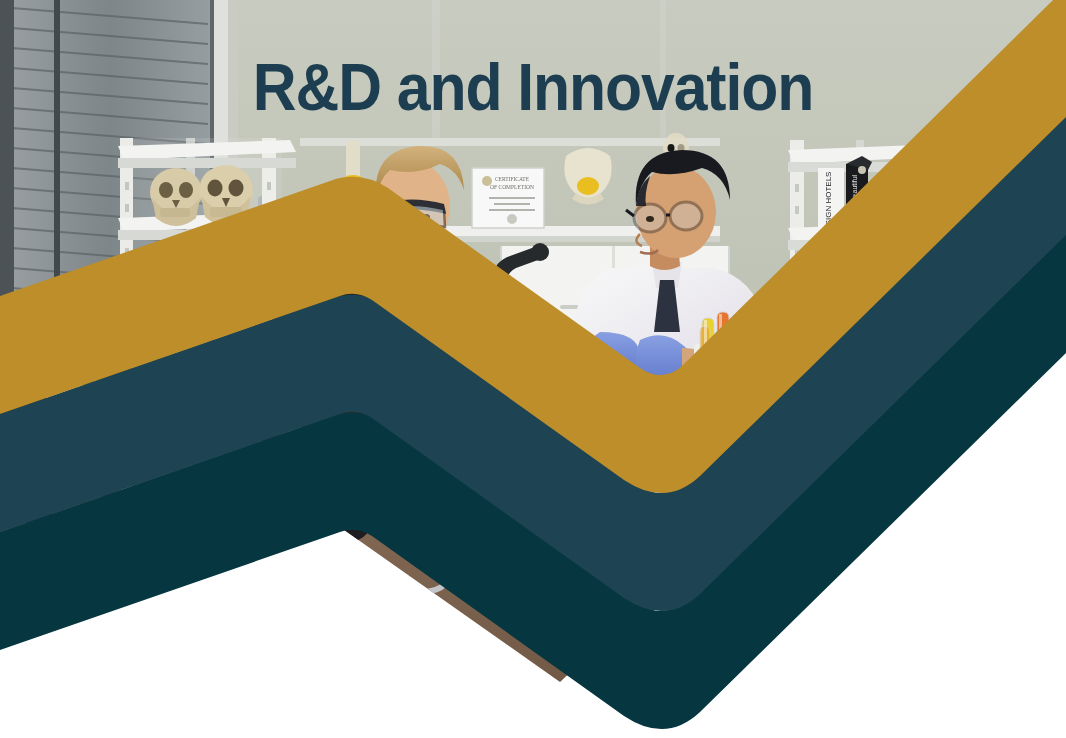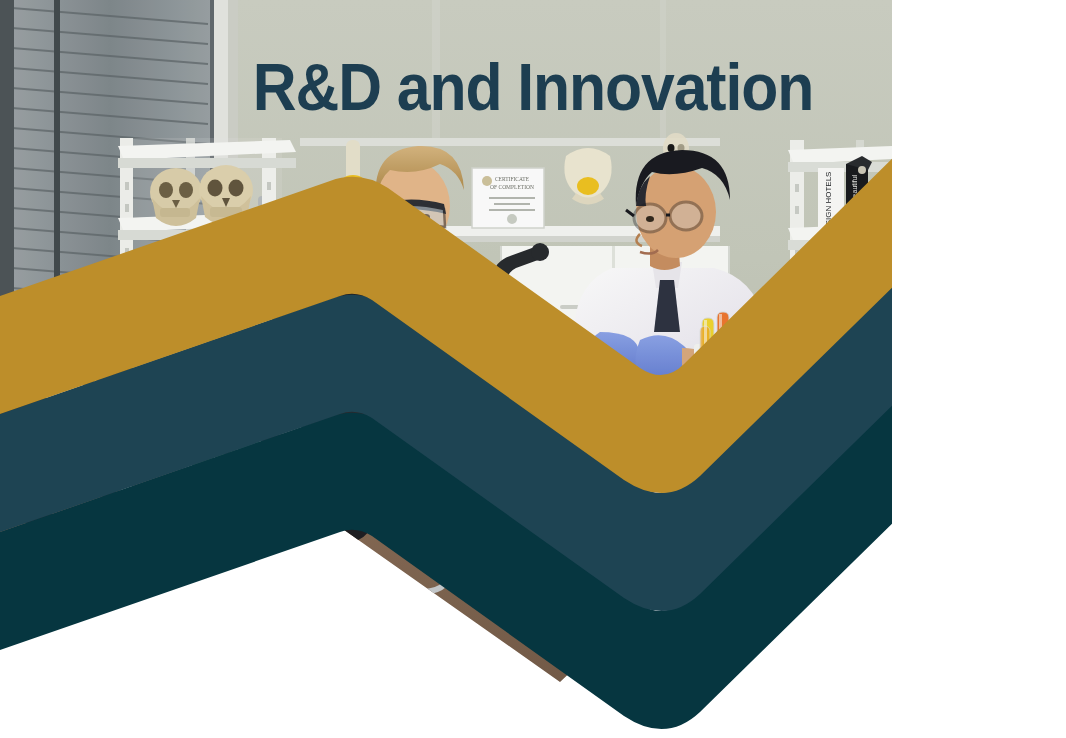--- a/index.html
+++ b/index.html
@@ -13,21 +13,21 @@
     font-family:"Liberation Sans",sans-serif;
     font-size:66px;line-height:70px;font-weight:700;
     letter-spacing:-1.2px;
     transform:scaleX(.92);transform-origin:50% 50%;
     white-space:nowrap;
   }
 </style>
 </head>
 <body>
 
-<div id="stage" style="width: 892px; height: 738px; background: rgb(255, 255, 255);">
+<div id="stage" style="width: 1066px; height: 738px; background: rgb(255, 255, 255);">
 
   <div id="photo-layer">
     <svg id="photo-svg" viewBox="0 0 1066 738" preserveAspectRatio="none" aria-hidden="true">
       <defs>
 
         <clipPath id="photoClip">
           <polygon points="0,0 1066,0 1066,212 690,560 560,682 330,520 0,640"></polygon>
         </clipPath>
         <clipPath id="sceneClip">
             <rect x="0" y="0" width="1066" height="738"></rect>

